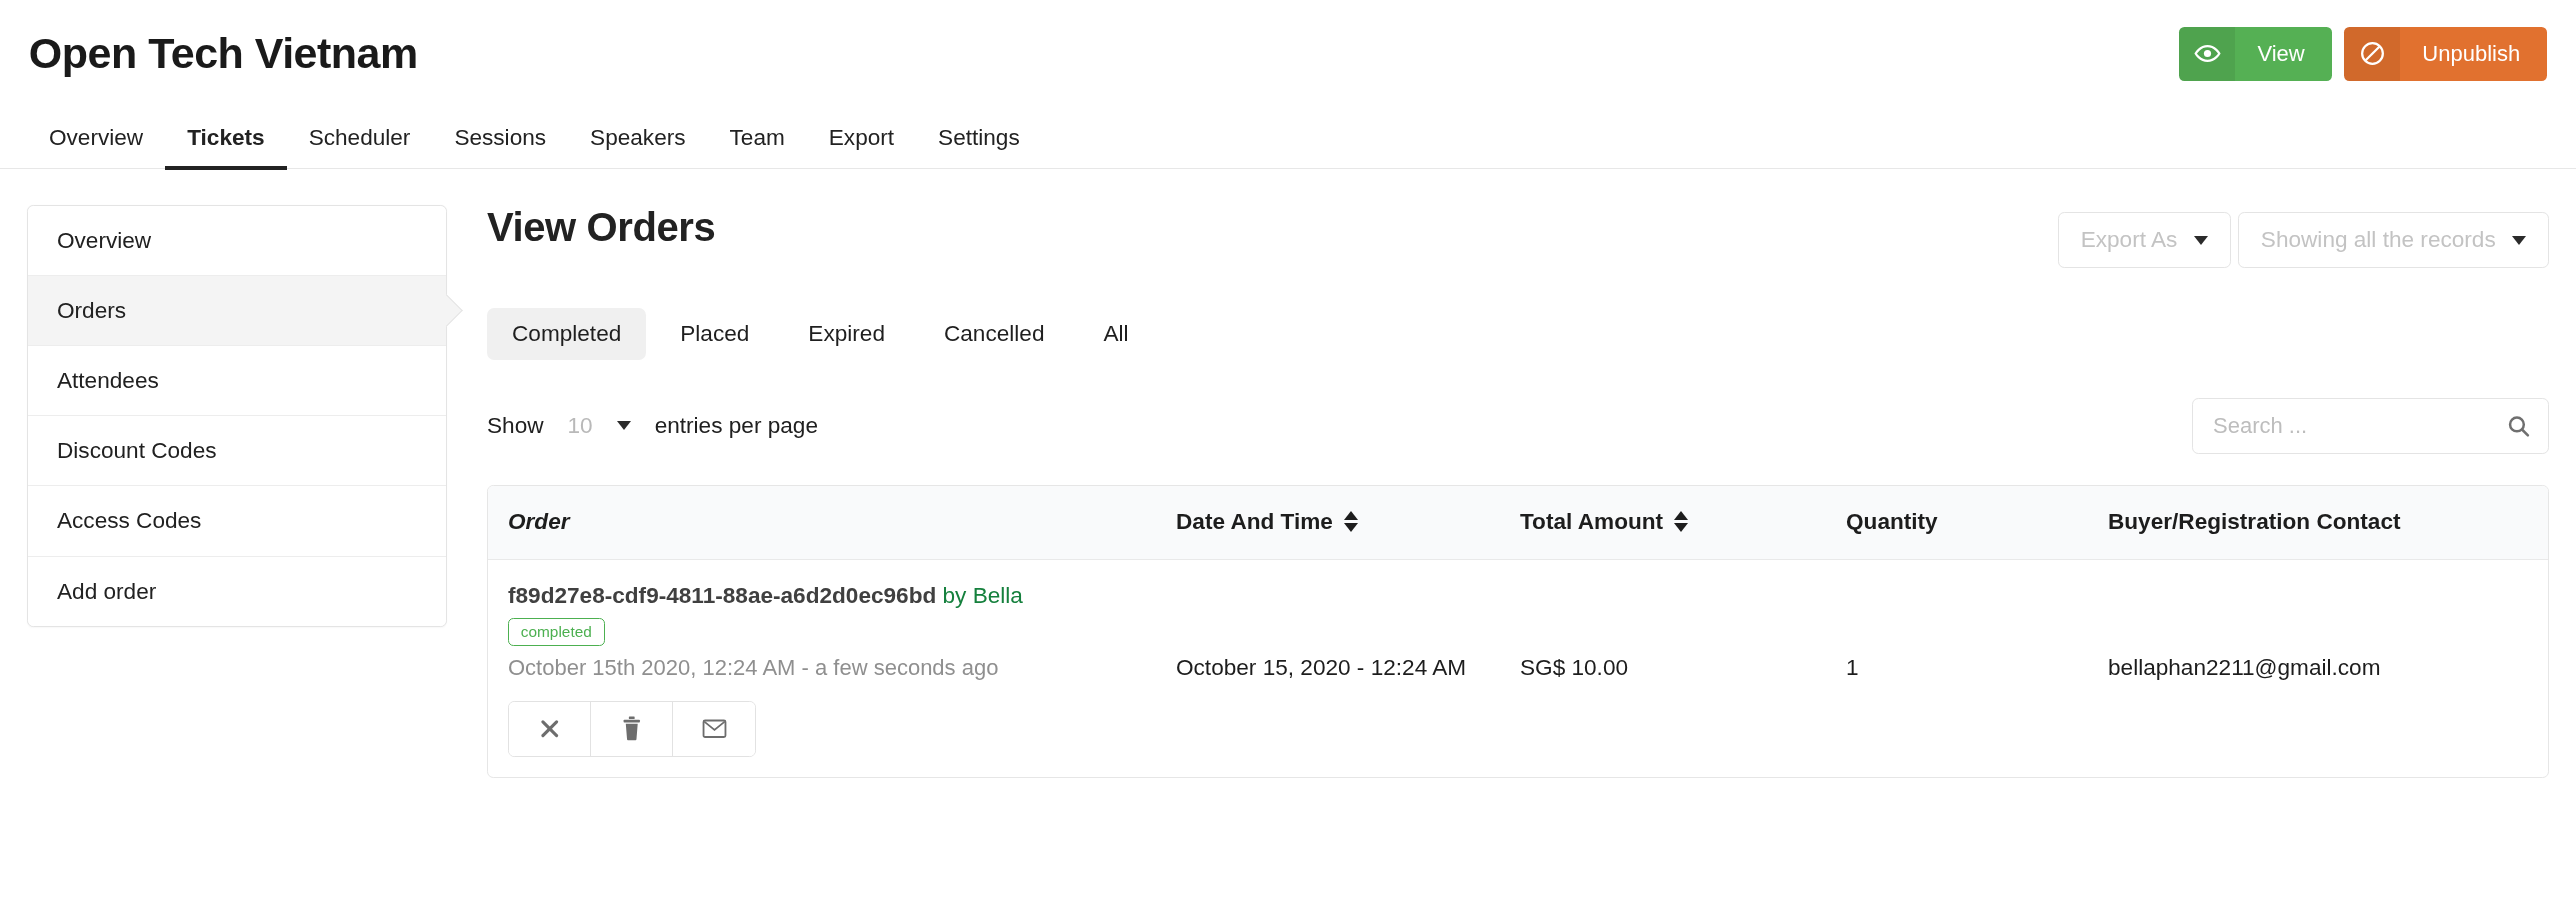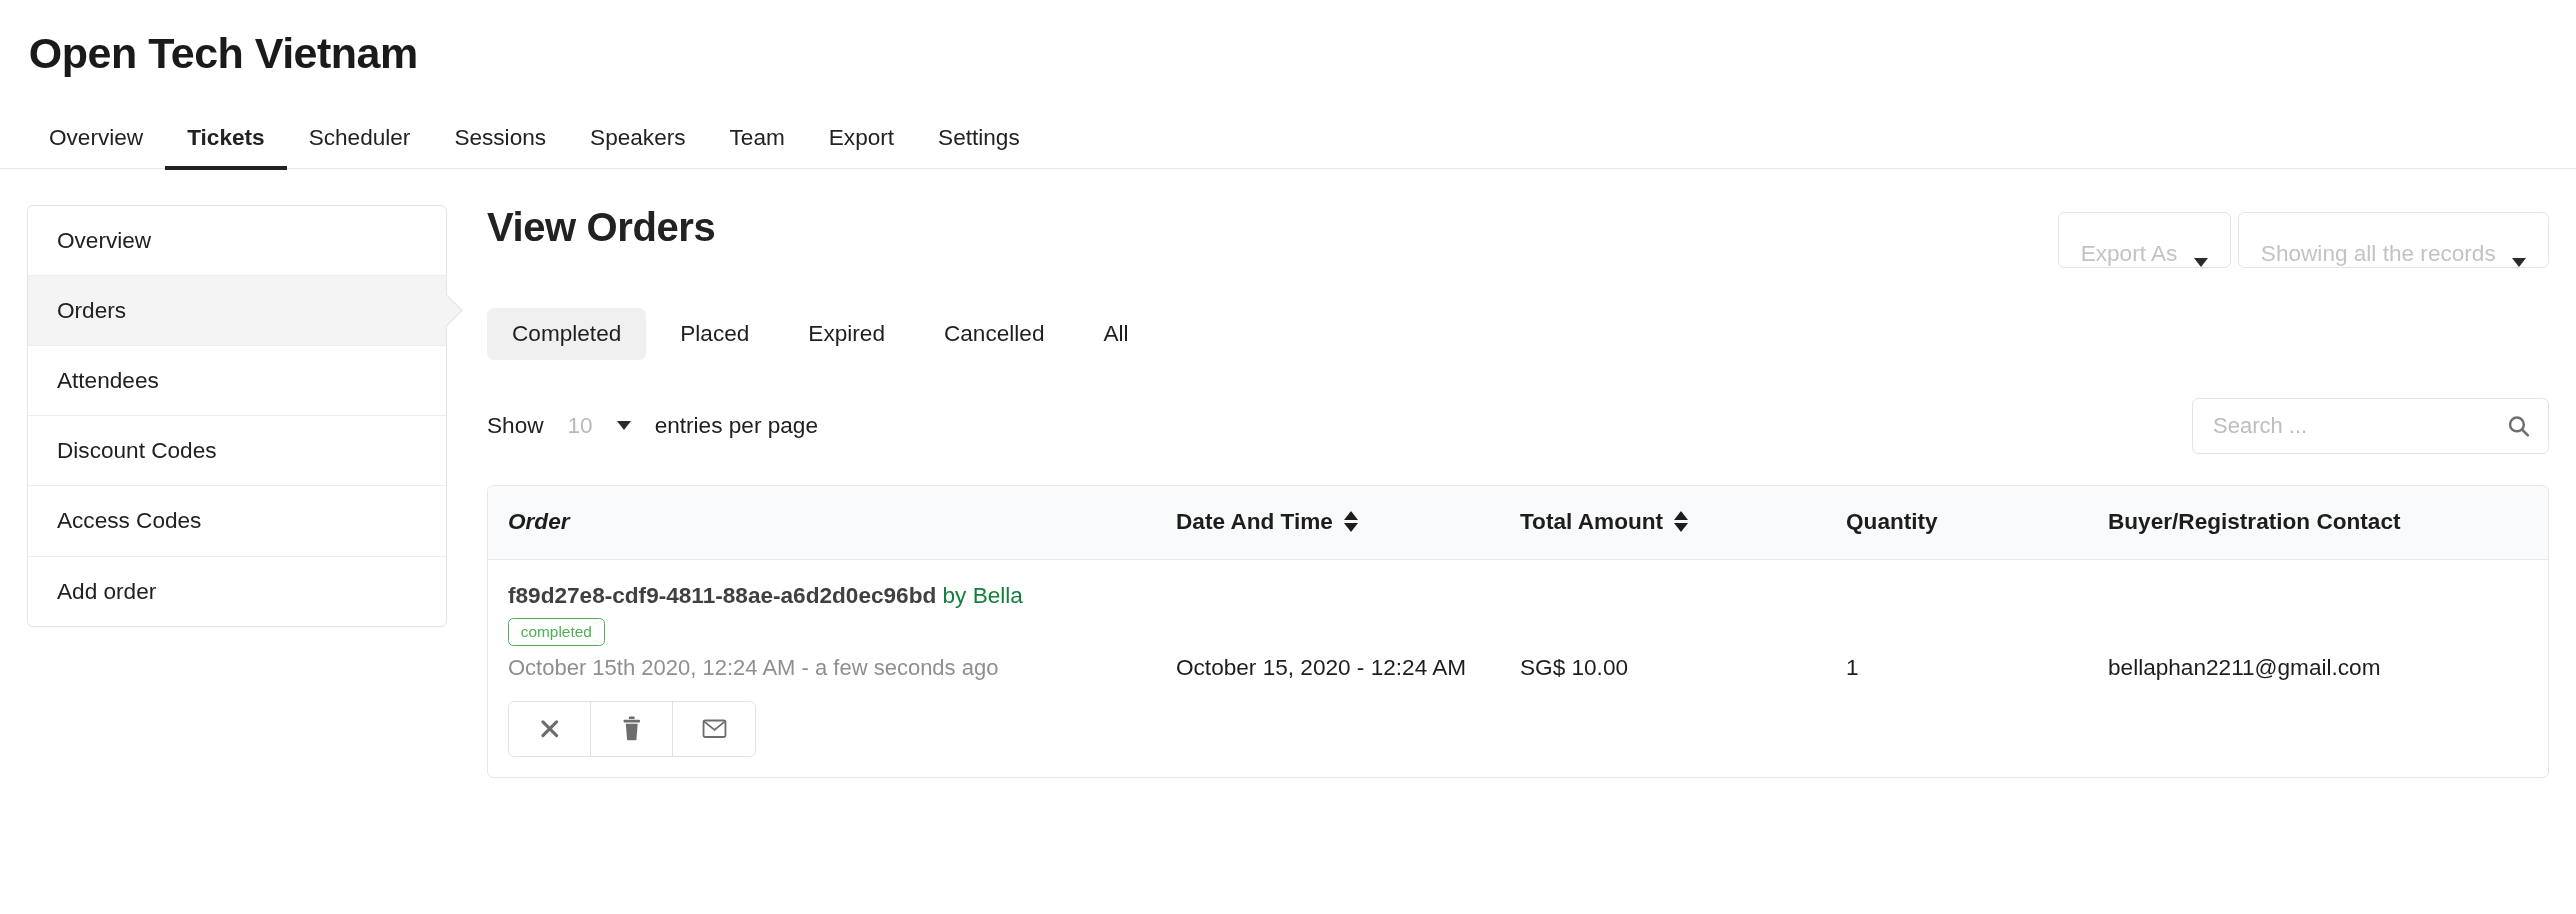--- a/index.html
+++ b/index.html
@@ -149,21 +149,21 @@
     margin: 0;
     letter-spacing: -0.4px;
     line-height: 1.1;
   }
   .head-controls { display: flex; align-items: center; gap: 7.2px; padding-top: 7.2px; }
   .select-box {
     border: 0.9px solid #e4e4e4;
     border-radius: 6.3px;
     height: 56px;
     display: flex;
-    align-items: flex-end;
+    align-items: center;
     gap: 16.3px;
     padding: 0 22px;
     background: #ffffff;
     font-size: 22.6px;
     color: #c3c3c3;
     cursor: pointer;
     white-space: nowrap;
   }
   .caret {
     width: 0; height: 0;
@@ -338,20 +338,43 @@
   }
   .action-btn:last-child { border-right: none; }
   .cell-date { line-height: 1.35; padding-right: 36px; }
 </style>
 </head>
 <body>
 
 <div class="app-header">
   <h1 class="event-title">Open Tech Vietnam</h1>
 
+  <div class="header-actions">
+
+    <div class="btn btn-view">
+      <span class="btn-icon">
+        <svg width="27" height="27" viewBox="0 0 24 24" fill="none" stroke="#ffffff" stroke-width="2">
+          <path d="M1.5 12S5 5.5 12 5.5 22.5 12 22.5 12 19 18.5 12 18.5 1.5 12 1.5 12z"></path>
+          <circle cx="12" cy="12" r="3.2" fill="#ffffff" stroke="none"></circle>
+        </svg>
+      </span>
+      <span class="btn-label">View</span>
+    </div>
+
+    <div class="btn btn-unpublish">
+      <span class="btn-icon">
+        <svg width="27" height="27" viewBox="0 0 24 24" fill="none" stroke="#ffffff" stroke-width="2">
+          <circle cx="12" cy="12" r="9.2"></circle>
+          <line x1="5.5" y1="18.5" x2="18.5" y2="5.5"></line>
+        </svg>
+      </span>
+      <span class="btn-label">Unpublish</span>
+    </div>
+
+  </div>
 </div>
 
 <div class="main-nav">
   <div class="nav-item">Overview</div>
   <div class="nav-item active">Tickets</div>
   <div class="nav-item">Scheduler</div>
   <div class="nav-item">Sessions</div>
   <div class="nav-item">Speakers</div>
   <div class="nav-item">Team</div>
   <div class="nav-item">Export</div>

